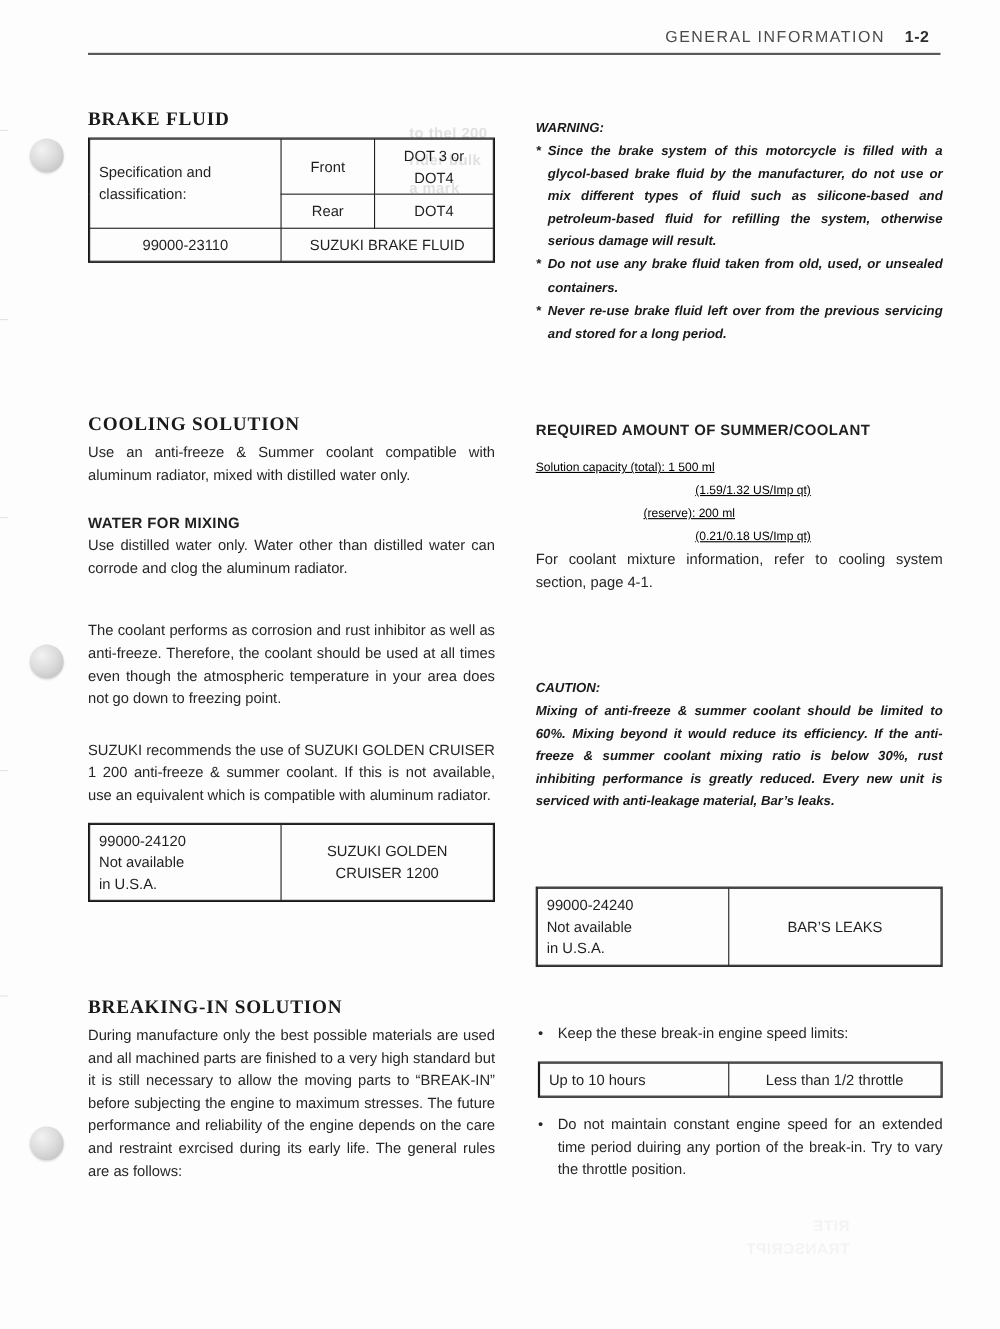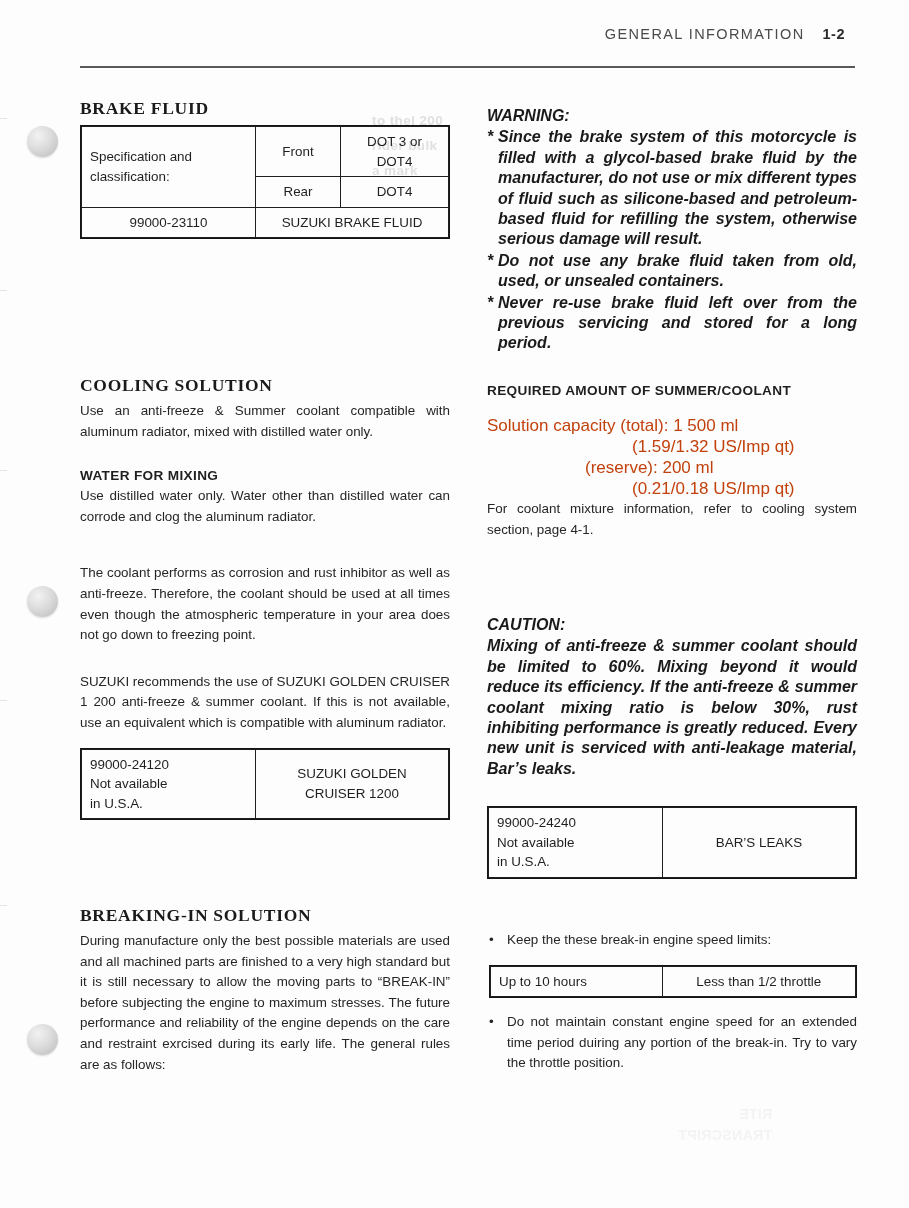--- a/index.html
+++ b/index.html
@@ -64,21 +64,21 @@
     left: 80px;
     top: 26px;
     width: 775px;
   }
   .header-text {
     text-align: right;
     font-size: 14.5px;
     letter-spacing: 1.4px;
     color: #4a4a4a;
     padding-right: 10px;
-    padding-bottom: 24px;
+    padding-bottom: 6px;
   }
   .header-text .folio {
     margin-left: 18px;
     font-weight: bold;
     color: #2b2b2b;
     letter-spacing: 0.5px;
   }
   .header-rule {
     height: 2px;
     background: #5a5a5a;
@@ -115,43 +115,44 @@
     color: #262626;
   }
   .gap-sm { height: 14px; }
   .gap-md { height: 26px; }
   .gap-lg { height: 36px; }
 
   
   .notice {
     font-style: italic;
     font-weight: bold;
-    font-size: 16px;
+    font-size: 12px;
     line-height: 20.4px;
     color: #1a1a1a;
   }
   .notice-title { margin-bottom: 1px; }
   .notice-item {
     display: flex;
     text-align: justify;
     margin-top: 1px;
   }
   .notice-item .star {
     flex: 0 0 auto;
     width: 11px;
   }
   .notice-item .txt { flex: 1 1 auto; text-align: justify; }
   .notice-block { text-align: justify; }
 
   
   .cap-line {
-    font-size: 17px;
+    font-size: 11px;
     line-height: 21px;
-    color: #c2410c;
+    color: #000000;
     white-space: pre;
+    text-decoration: underline;
   }
   .cap-line.ind1 { padding-left: 0; }
   .cap-line.ind2 { padding-left: 145px; }
   .cap-line.ind3 { padding-left: 98px; }
   .cap-line.ind4 { padding-left: 145px; }
 
   
   table.spec {
     border-collapse: collapse;
     width: 100%;

